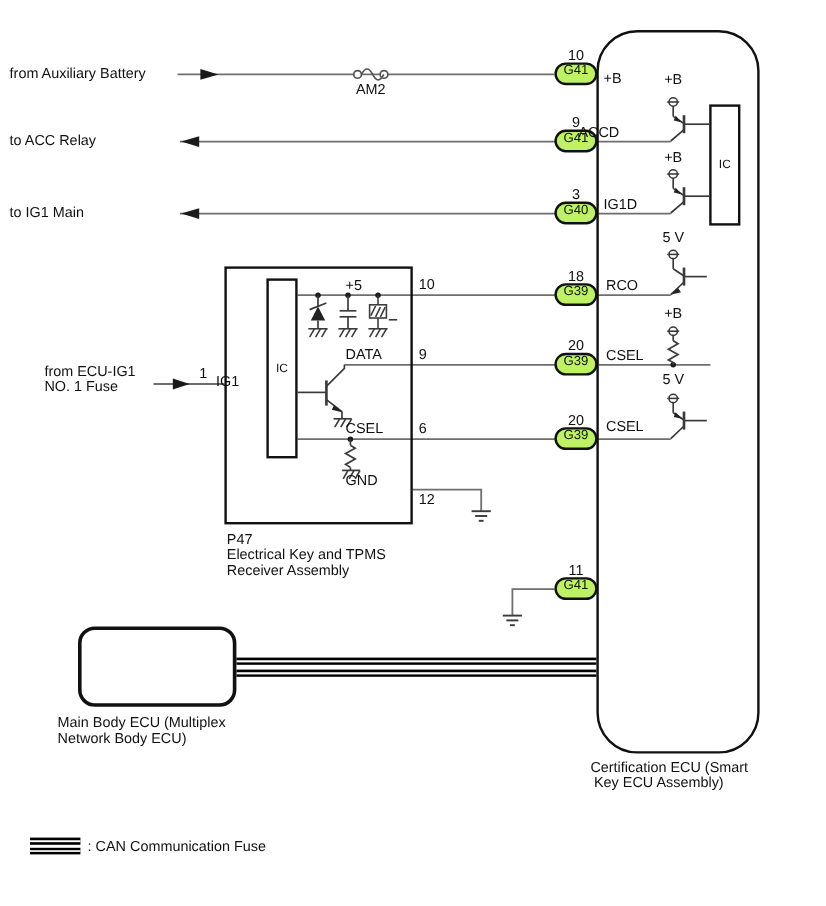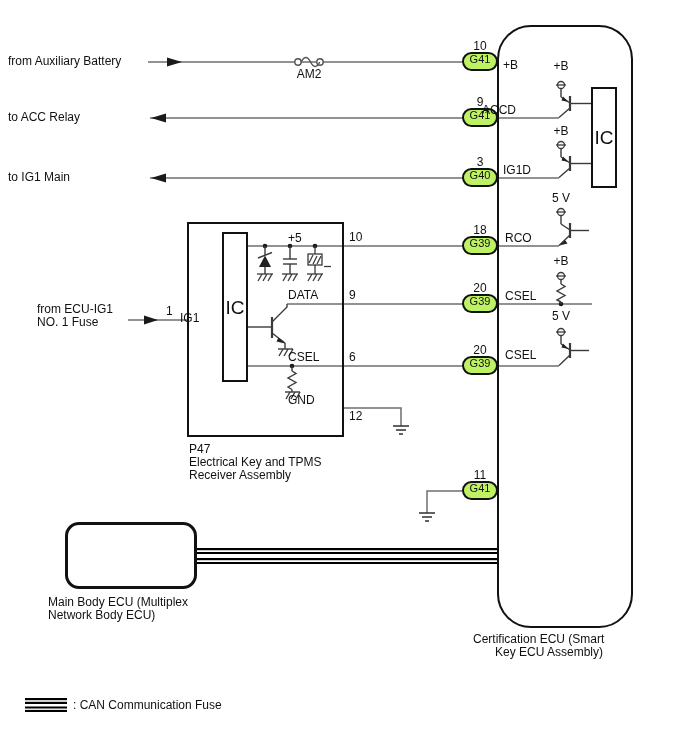--- a/index.html
+++ b/index.html
@@ -7,21 +7,21 @@
   .canvas{position:relative;width:688px;height:755px;background:#fff;
           font-family:"Liberation Sans",sans-serif;color:#111;overflow:hidden}
   .lines{position:absolute;left:0;top:0;z-index:0}
   .box{position:absolute;border:2px solid #111;background:transparent;z-index:1}
   .oval{position:absolute;width:36px;height:19px;border:2px solid #111;border-radius:10px;
         background:#bef264;display:flex;align-items:flex-start;justify-content:center;
         font-size:11px;line-height:11px;z-index:2}
   .txt{position:absolute;font-size:12px;line-height:13px;white-space:nowrap;z-index:3}
   .r{text-align:left}
   .c{text-align:center}
-  .ic{font-size:19px}
+  .ic{font-size:10px}
 </style>
 </head>
 <body>
 
 <div class="canvas">
 
   <svg class="lines" width="688" height="755">
 
     <g stroke="#6e6e6e" stroke-width="1.5" fill="none">
       <line x1="148" y1="62" x2="462" y2="62"></line>
@@ -268,18 +268,18 @@
   <div class="txt" style="left:349px;top:289px">9</div>
   <div class="txt" style="left:349px;top:351px">6</div>
   <div class="txt" style="left:349px;top:410px">12</div>
   <div class="txt r" style="left:166px;top:305px;width:16px">1</div>
 
   <div class="txt" style="left:189px;top:443px">P47</div>
   <div class="txt" style="left:189px;top:456px">Electrical Key and TPMS</div>
   <div class="txt" style="left:189px;top:469px">Receiver Assembly</div>
   <div class="txt" style="left:48px;top:596px">Main Body ECU (Multiplex</div>
   <div class="txt" style="left:48px;top:609px">Network Body ECU)</div>
-  <div class="txt" style="left:473px;top:633px">Certification ECU (Smart</div>
+  <div class="txt" style="left:492px;top:633px">Certification ECU (Smart</div>
   <div class="txt" style="left:495px;top:646px">Key ECU Assembly)</div>
 
   <div class="txt" style="left:73px;top:699px">: CAN Communication Fuse</div>
 
 </div>
 
 </body></html>

